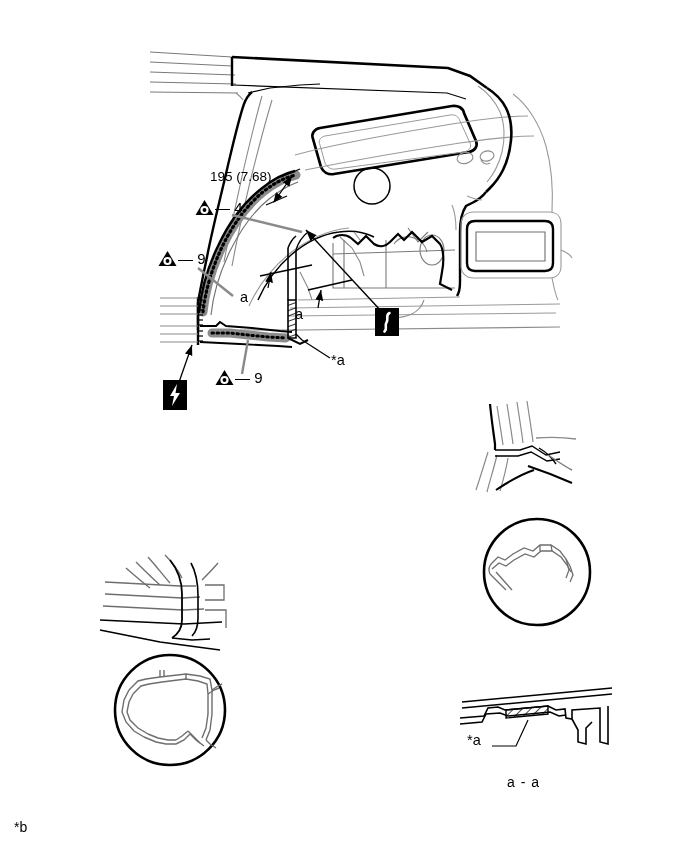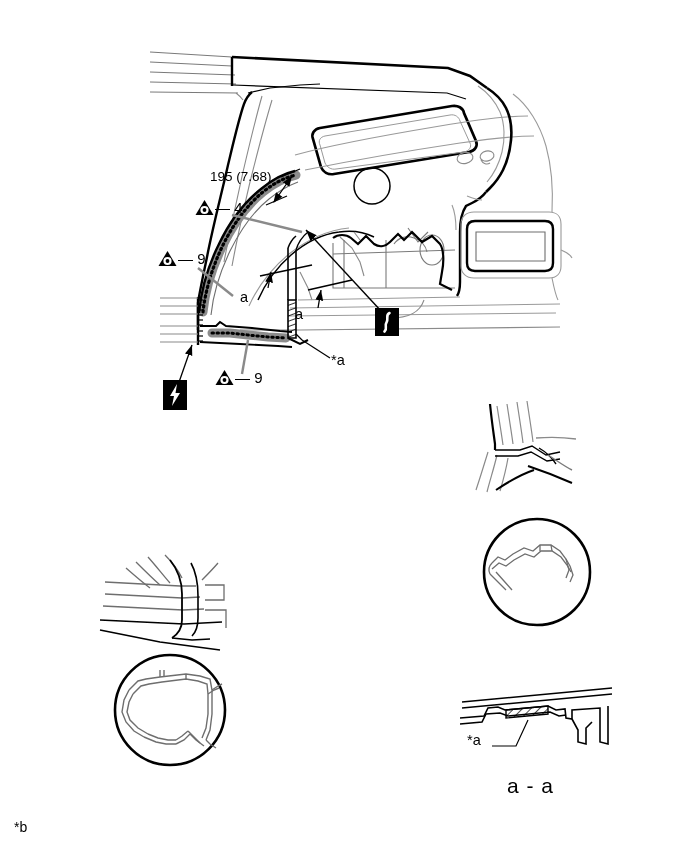--- a/index.html
+++ b/index.html
@@ -23,21 +23,21 @@
   .lbl {
     position: absolute;
     font-family: "Liberation Sans", sans-serif;
     color: #000000;
     white-space: nowrap;
     line-height: 1;
   }
   .lbl-dim { font-size: 13.5px; }
   .lbl-num { font-size: 15px; }
   .lbl-ref { font-size: 14.5px; }
-  .lbl-sec { font-size: 21px; letter-spacing: 1px; }
+  .lbl-sec { font-size: 14px; letter-spacing: 1px; }
   .lbl-foot { font-size: 14px; }
   svg { display: block; }
 </style>
 </head>
 <body>
 
 <div id="page">
 
   <svg width="688" height="852" viewBox="0 0 688 852">
 

